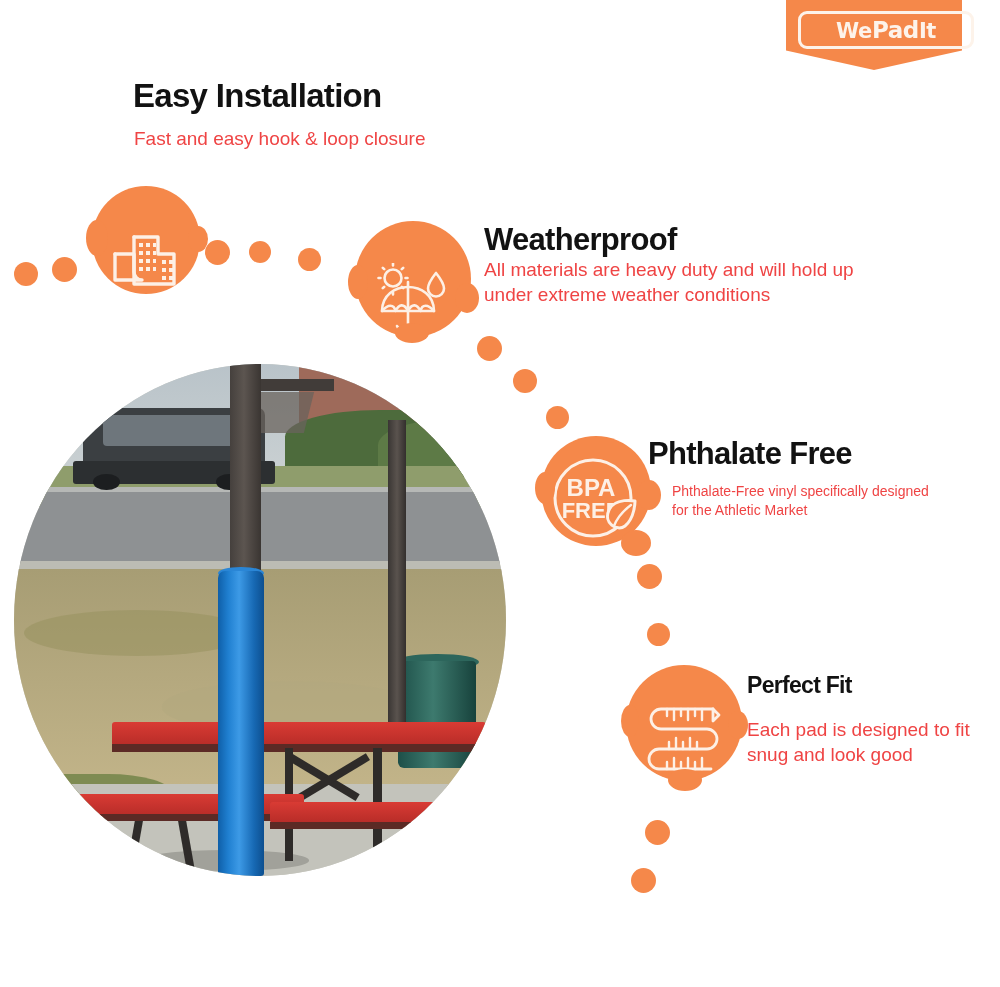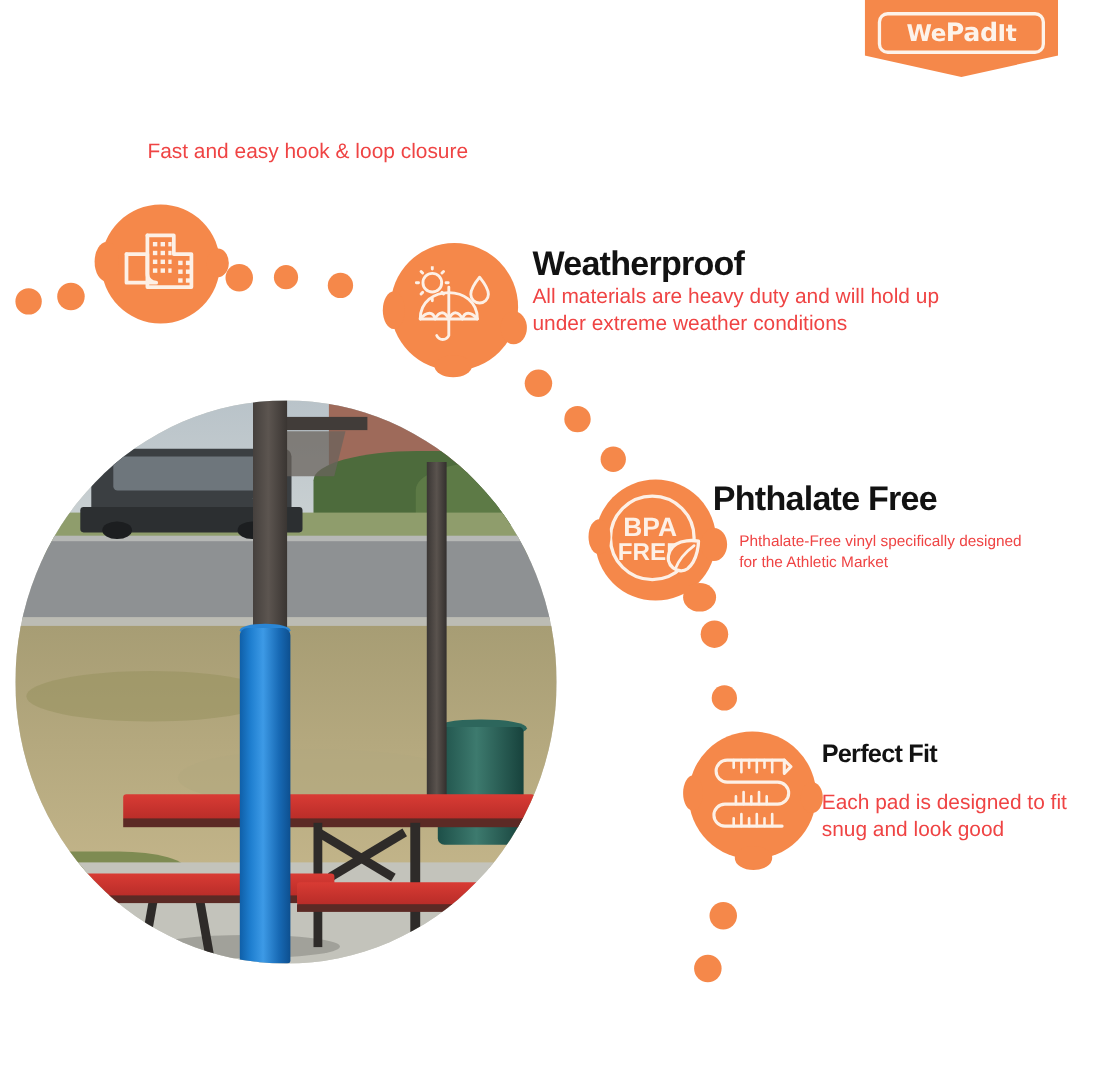--- a/index.html
+++ b/index.html
@@ -16,21 +16,21 @@
 
   
   .logo-wrap{position:absolute;left:786px;top:0;width:176px;height:70px;}
   .logo-shield{
     position:absolute;inset:0;
     background:#F5884A;
     -webkit-clip-path:polygon(0 0,100% 0,100% 72%,50% 100%,0 72%);
     clip-path:polygon(0 0,100% 0,100% 72%,50% 100%,0 72%);
   }
   .logo-inner{
-    position:absolute;left:12px;top:11px;width:152px;height:38px;
+    position:absolute;left:12px;top:11px;width:176px;height:38px;
     border:3px solid #FDF3EA;border-radius:9px;
     display:flex;align-items:center;justify-content:center;
     box-sizing:border-box;
   }
   .logo-text{
     font-size:21px;letter-spacing:-0.4px;color:#FDF3EA;
     white-space:nowrap;line-height:1;
     font-family:"DejaVu Sans","Liberation Sans",sans-serif;
   }
   .logo-text .lt-we{font-weight:700;}
@@ -62,21 +62,21 @@
   #t-phthalate{left:648px;top:438px;font-size:31px;}
   #b-phthalate{left:672px;top:482px;font-size:14px;width:262px;}
 
   #t-fit{left:747px;top:673px;font-size:23px;}
   #b-fit{left:747px;top:717px;font-size:19px;width:230px;}
 
   
   .bubble{
     position:absolute;border-radius:50%;
     background:#F5884A;
-    display:flex;align-items:center;justify-content:center;
+    display:flex;align-items:flex-end;justify-content:center;
   }
   .bubble svg{display:block;}
   #bub-build{left:92px;top:186px;width:108px;height:108px;}
   #bub-weather{left:355px;top:221px;width:116px;height:116px;}
   #bub-bpa{left:541px;top:436px;width:110px;height:110px;}
   #bub-fit{left:626px;top:665px;width:116px;height:116px;}
 
   
   .nub{position:absolute;border-radius:50%;background:#F5884A;}
 
@@ -179,20 +179,21 @@
   <div class="dot" style="left:477px;top:336px;width:25px;height:25px;"></div>
   <div class="dot" style="left:513px;top:369px;width:24px;height:24px;"></div>
   <div class="dot" style="left:546px;top:406px;width:23px;height:23px;"></div>
 
   <div class="dot" style="left:637px;top:564px;width:25px;height:25px;"></div>
   <div class="dot" style="left:647px;top:623px;width:23px;height:23px;"></div>
 
   <div class="dot" style="left:645px;top:820px;width:25px;height:25px;"></div>
   <div class="dot" style="left:631px;top:868px;width:25px;height:25px;"></div>
 
+  <div class="feat-title" id="t-easy">Easy Installation</div>
   <div class="feat-body" id="b-easy">Fast and easy hook &amp; loop closure</div>
 
   <div class="bubble" id="bub-build">
     <div class="nub" style="left:-6px;top:34px;width:22px;height:36px;"></div>
     <div class="nub" style="left:96px;top:40px;width:20px;height:26px;"></div>
     <svg width="68" height="62" viewBox="0 0 68 62">
       <g fill="none" stroke="#FDF0E6" stroke-width="3.4" stroke-linejoin="round" stroke-linecap="round">
         <path d="M3 22 H22 V52 H62 V22 H46 V5 H22"></path>
         <path d="M22 5 V40 a8 8 0 0 0 8 8 H3 V22"></path>
       </g>

